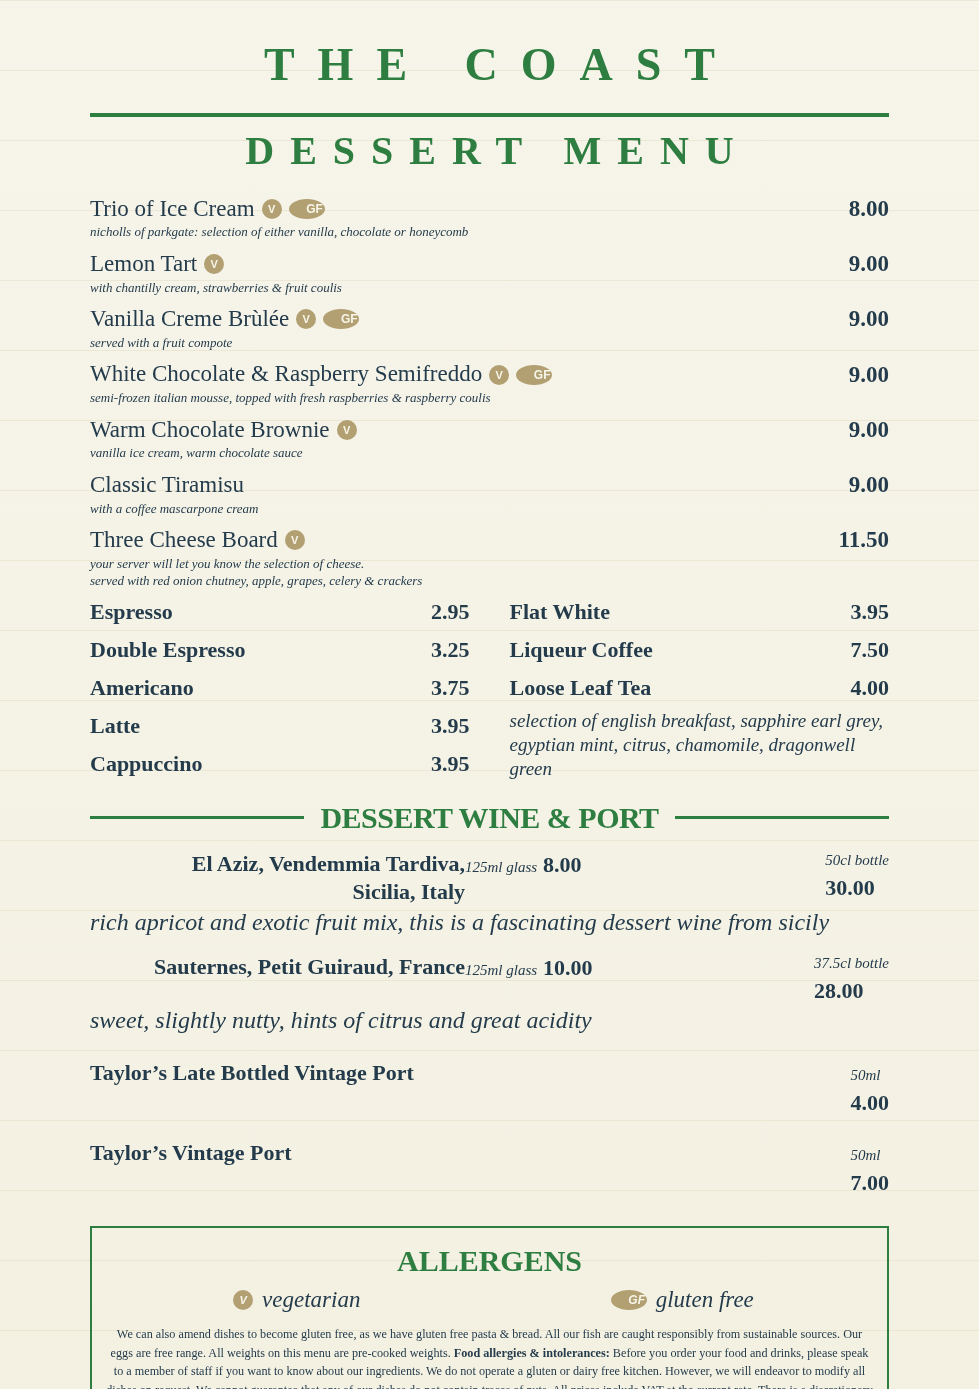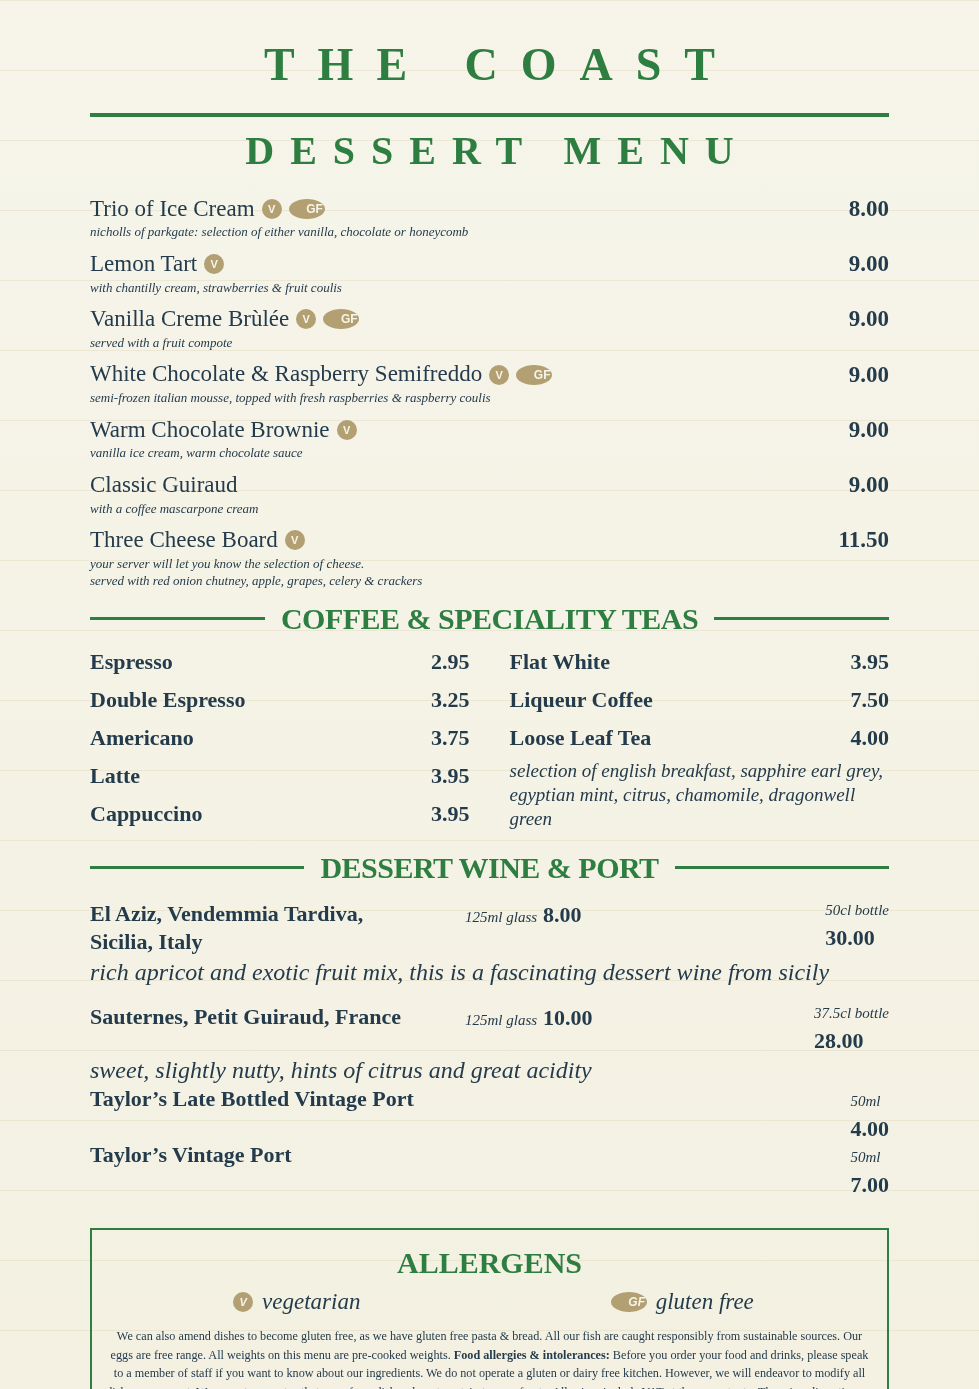--- a/index.html
+++ b/index.html
@@ -69,27 +69,27 @@
     letter-spacing:-0.5px;white-space:nowrap;line-height:1.1;
   }
   
   .coffee-grid{display:grid;grid-template-columns:1fr 1fr;column-gap:40px;margin-bottom:6px;}
   .coffee-row{display:flex;justify-content:space-between;align-items:baseline;margin-bottom:12px;}
   .coffee-name{font-weight:700;font-size:22px;}
   .coffee-price{font-weight:700;font-size:22px;}
   .tea-desc{font-style:italic;font-size:19px;line-height:1.28;margin-top:-4px;}
   
   .wine-row{display:flex;align-items:flex-start;margin-top:16px;}
-  .wine-name{font-weight:700;font-size:22px;line-height:1.27;width:375px;flex:0 0 auto;}
+  .wine-name{font-weight:700;font-size:22px;line-height:1.27;width:375px;flex:0 0 auto;text-align:right;}
   .size-group{display:flex;align-items:baseline;gap:6px;margin-top:2px;}
   .size-label{font-style:italic;font-size:15px;}
   .size-price{font-weight:700;font-size:22px;}
   .bottle-group{margin-left:auto;flex-direction:column;}
   .wine-desc{font-style:italic;font-size:24px;line-height:1.27;margin-top:1px;}
-  .port-row{display:flex;align-items:baseline;}
+  .port-row{display:flex;align-items:baseline;margin-top:24px;}
   .port-name{font-weight:700;font-size:22px;}
   
   .allergens{
     border:2px solid #2e7e41;
     margin-top:30px;
     padding:12px 12px 10px 12px;
   }
   .allergens-title{
     text-align:center;color:#2e7e41;
     font-size:30px;font-weight:700;margin:4px 0 10px 0;line-height:1.1;
@@ -155,43 +155,38 @@
       <div class="item-head">
         <span class="item-name">Warm Chocolate Brownie</span>
         <span class="badge v">V</span>
         <span class="price">9.00</span>
       </div>
       <div class="item-desc">vanilla ice cream, warm chocolate sauce</div>
     </div>
 
     <div class="item">
       <div class="item-head">
-        <span class="item-name">Classic Guiraud</span>
+        <span class="item-name">Classic Tiramisu</span>
         <span class="price">9.00</span>
       </div>
       <div class="item-desc">with a coffee mascarpone cream</div>
     </div>
 
     <div class="item">
       <div class="item-head">
         <span class="item-name">Three Cheese Board</span>
         <span class="badge v">V</span>
         <span class="price">11.50</span>
       </div>
       <div class="item-desc">your server will let you know the selection of cheese.</div>
       <div class="item-desc">served with red onion chutney, apple, grapes, celery &amp; crackers</div>
     </div>
 
   </div>
 
-  <div class="sec-head">
-    <span class="line"></span>
-    <span class="txt">COFFEE &amp; SPECIALITY TEAS</span>
-    <span class="line"></span>
-  </div>
 
   <div class="coffee-grid">
     <div>
       <div class="coffee-row">
         <span class="coffee-name">Espresso</span>
         <span class="coffee-price">2.95</span>
       </div>
       <div class="coffee-row">
         <span class="coffee-name">Double Espresso</span>
         <span class="coffee-price">3.25</span>

